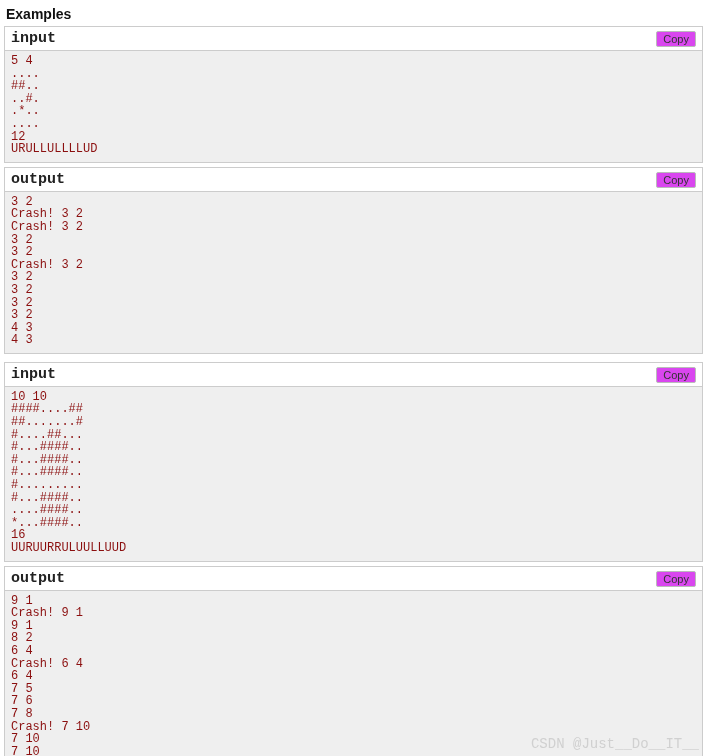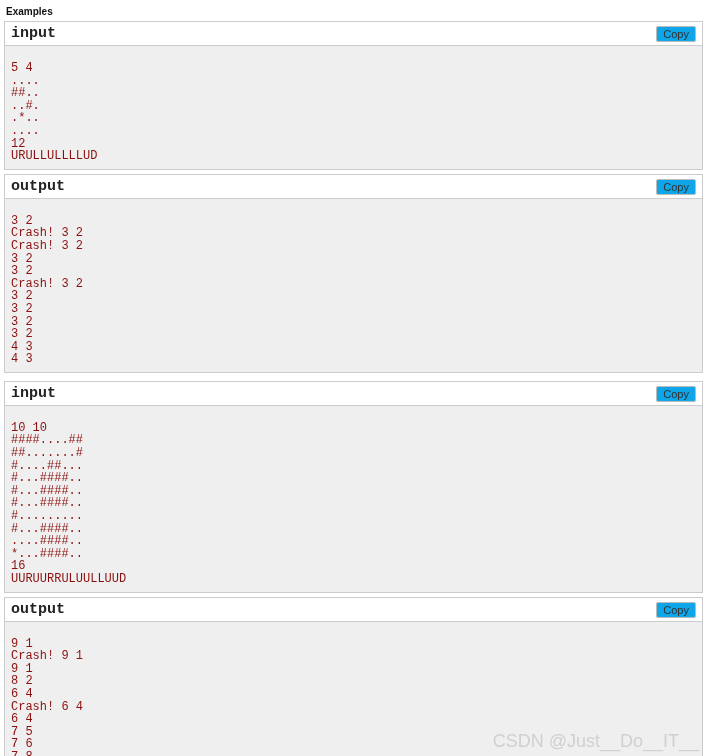--- a/index.html
+++ b/index.html
@@ -7,21 +7,21 @@
     margin: 0;
     padding: 4px;
     font-family: Arial, Helvetica, sans-serif;
     font-size: 13px;
     background: #fff;
     color: #111;
     width: 707px;
   }
   .section-title {
     font-weight: bold;
-    font-size: 10px;
+    font-size: 14px;
     margin: 2px 0 4px 2px;
   }
   .block {
     border: 1px solid #ccc;
     margin: 0 0 4px 0;
     position: relative;
   }
   .block-header {
     display: flex;
     align-items: flex-end;
@@ -33,42 +33,42 @@
   .block-label {
     font-family: "Courier New", Courier, monospace;
     font-size: 15px;
     font-weight: bold;
     color: #222;
   }
   .copy-btn {
     font-size: 11px;
     padding: 1px 6px;
     border: 1px solid #bbb;
-    background: #0ea5e9;
+    background: #d946ef;
     color: #333;
     cursor: pointer;
     border-radius: 2px;
   }
   .block-body {
     background: #efefef;
-    padding: 16px 6px 6px 6px;
+    padding: 4px 6px 6px 6px;
     font-family: "Courier New", Courier, monospace;
     font-size: 12px;
     line-height: 1.05;
     color: #8b0f0f;
     white-space: pre;
     overflow-x: auto;
   }
   .watermark {
     position: fixed;
     right: 8px;
     bottom: 4px;
     color: #d0d0d0;
-    font-size: 18px;
-    font-family: Liberation Sans, sans-serif;
+    font-size: 14px;
+    font-family: Liberation Mono, monospace;
     pointer-events: none;
   }
 </style>
 </head>
 <body>
 
 <div class="section-title">Examples</div>
 
 <div class="block">
   <div class="block-header">

